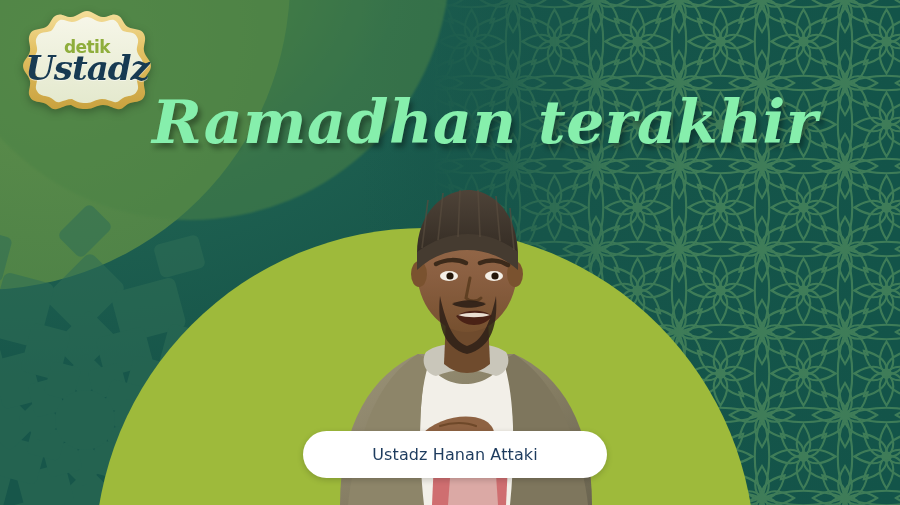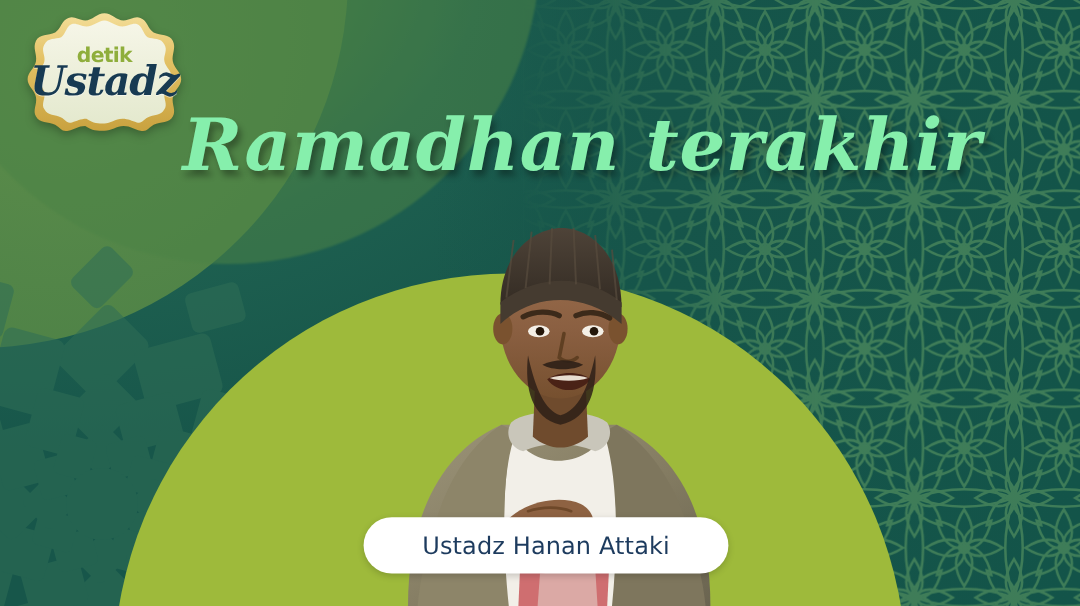--- a/index.html
+++ b/index.html
@@ -129,21 +129,21 @@
     left:303px;top:431px;
     width:304px;height:47px;
     border-radius:24px;
     background:#FFFFFF;
     box-shadow:0 2px 6px rgba(0,0,0,.18);
     display:flex;align-items:center;justify-content:center;
     z-index:45;
   }
   .name-pill span{
     font-family:"DejaVu Sans",sans-serif;
-    font-size:20px;
+    font-size:16px;
     color:#1D3B5E;
     letter-spacing:.1px;
   }
 </style>
 </head>
 <body>
 
 <div class="stage">
 
   <div class="bg-base"></div>

